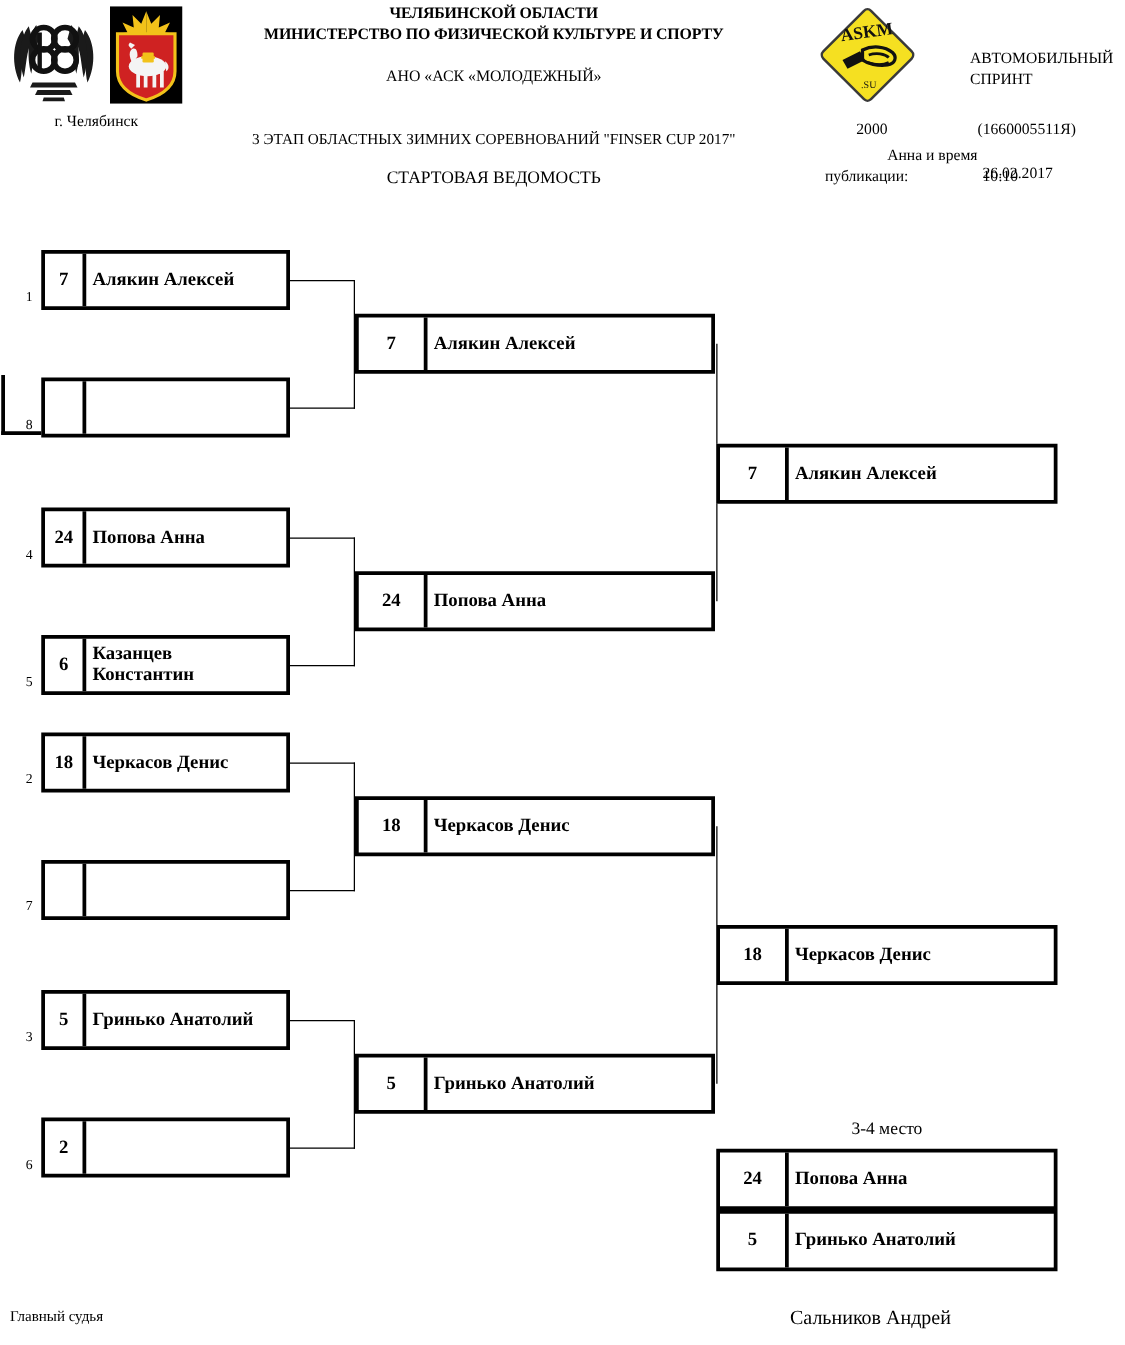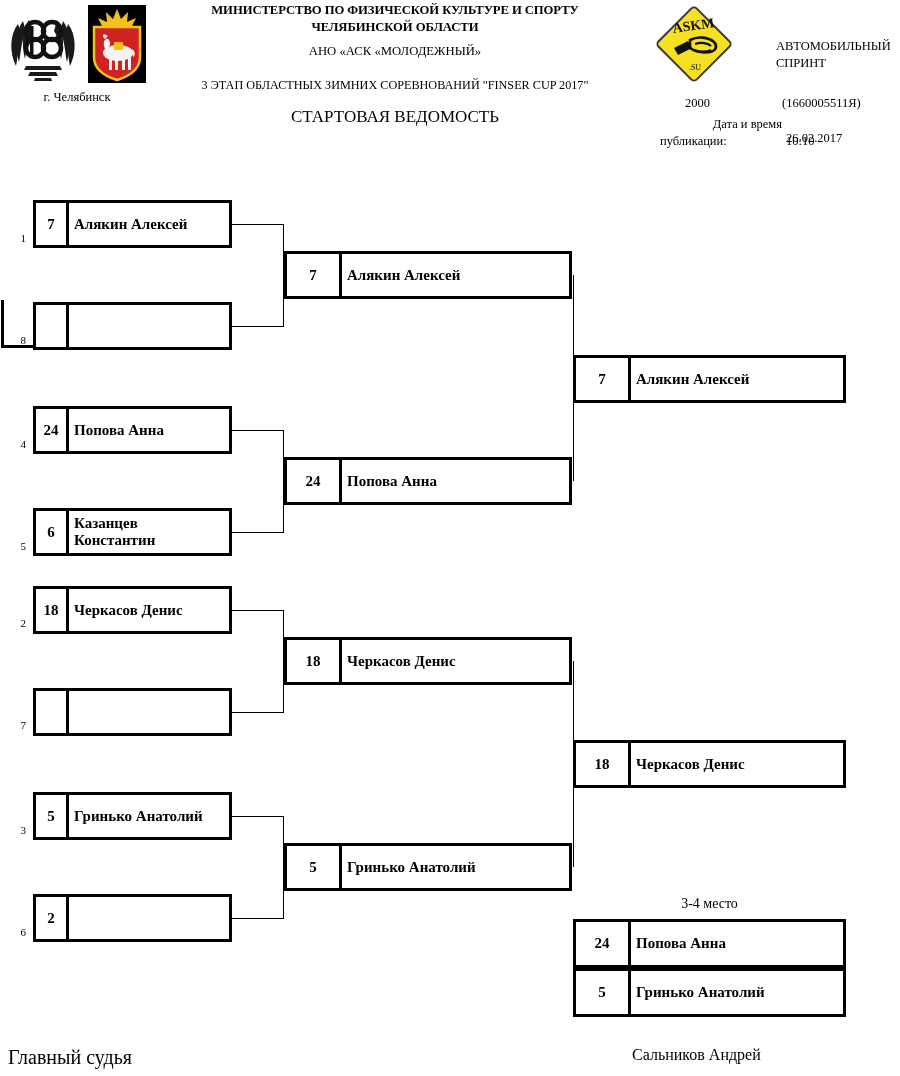--- a/index.html
+++ b/index.html
@@ -32,27 +32,27 @@
 
   .title-block {
     position: absolute; left: 150px; top: 2px; width: 490px;
     text-align: center;
   }
   .title-line {
     font-weight: bold; font-size: 12.7px; line-height: 17px;
     letter-spacing: -0.1px;
   }
   .org-line {
-    font-size: 12.7px; line-height: 20px; margin-top: 5px;
+    font-size: 12.7px; line-height: 20px; margin-top: 15px;
   }
   .event-line {
-    font-size: 12.2px; margin-top: 16px; line-height: 16px;
+    font-size: 12.2px; margin-top: 32px; line-height: 16px;
   }
   .doc-line {
-    font-size: 17px; margin-top: 16px; line-height: 16px;
+    font-size: 14px; margin-top: 16px; line-height: 16px;
   }
 
   .askm-logo {
     position: absolute; left: 648px; top: 4px; width: 92px; height: 80px;
   }
   .right-title {
     position: absolute; left: 776px; top: 38px; width: 130px;
     font-size: 12.5px; line-height: 17px; text-align: left;
   }
   .code-row {
@@ -123,21 +123,21 @@
   .vline { position: absolute; background: #000; width: 1px; }
 
   .place-label {
     position: absolute; font-size: 14px; text-align: center;
     font-family: "Liberation Serif", serif;
   }
 
   
   #footer { position: absolute; left: 0; top: 1046px; width: 900px; }
   .footer-left {
-    position: absolute; left: 8px; top: 0; font-size: 20px;
+    position: absolute; left: 8px; top: 0; font-size: 12px;
   }
   .footer-right {
     position: absolute; left: 632px; top: 0; font-size: 16px;
   }
 </style>
 </head>
 <body>
 
 <div id="header">
 
@@ -193,22 +193,22 @@
       <g fill="#f2c21a">
         <rect x="26" y="37" width="9" height="8" rx="1"></rect>
         <rect x="25" y="40" width="11" height="2"></rect>
       </g>
     </svg>
   </div>
 
   <div class="city-label">г. Челябинск</div>
 
   <div class="title-block">
+    <div class="title-line">ЧЕЛЯБИНСКОЙ ОБЛАСТИ</div>
     <div class="title-line">МИНИСТЕРСТВО ПО ФИЗИЧЕСКОЙ КУЛЬТУРЕ И СПОРТУ</div>
-    <div class="title-line">ЧЕЛЯБИНСКОЙ ОБЛАСТИ</div>
     <div class="org-line">АНО «АСК «МОЛОДЕЖНЫЙ»</div>
     <div class="event-line">3 ЭТАП ОБЛАСТНЫХ ЗИМНИХ СОРЕВНОВАНИЙ  "FINSER CUP 2017"</div>
     <div class="doc-line">СТАРТОВАЯ ВЕДОМОСТЬ</div>
   </div>
 
   <div class="askm-logo">
     <svg viewBox="0 0 92 80" width="92" height="80">
       <g transform="translate(46,40) rotate(45)">
         <rect x="-27" y="-27" width="54" height="54" rx="4" fill="#f5e021" stroke="#3a3a3a" stroke-width="2"></rect>
       </g>
@@ -228,21 +228,21 @@
     <div>АВТОМОБИЛЬНЫЙ</div>
     <div>СПРИНТ</div>
   </div>
 
   <div class="code-row">
     <span class="num">2000</span>
     <span class="code">(1660005511Я)</span>
   </div>
 
   <div class="pubdate">
-    <span class="lbl">Дата и время</span>
+    <span class="lbl">Анна и время</span>
     <span class="val">26.02.2017</span>
     <span class="lbl2">публикации:</span>
     <span class="val2">10:10</span>
   </div>
 </div>
 
 <div id="bracket">
 
   <div class="seed-num" style="left:8px;  top:232px;">1</div>
   <div class="seed-num" style="left:8px;  top:334px;">8</div>

